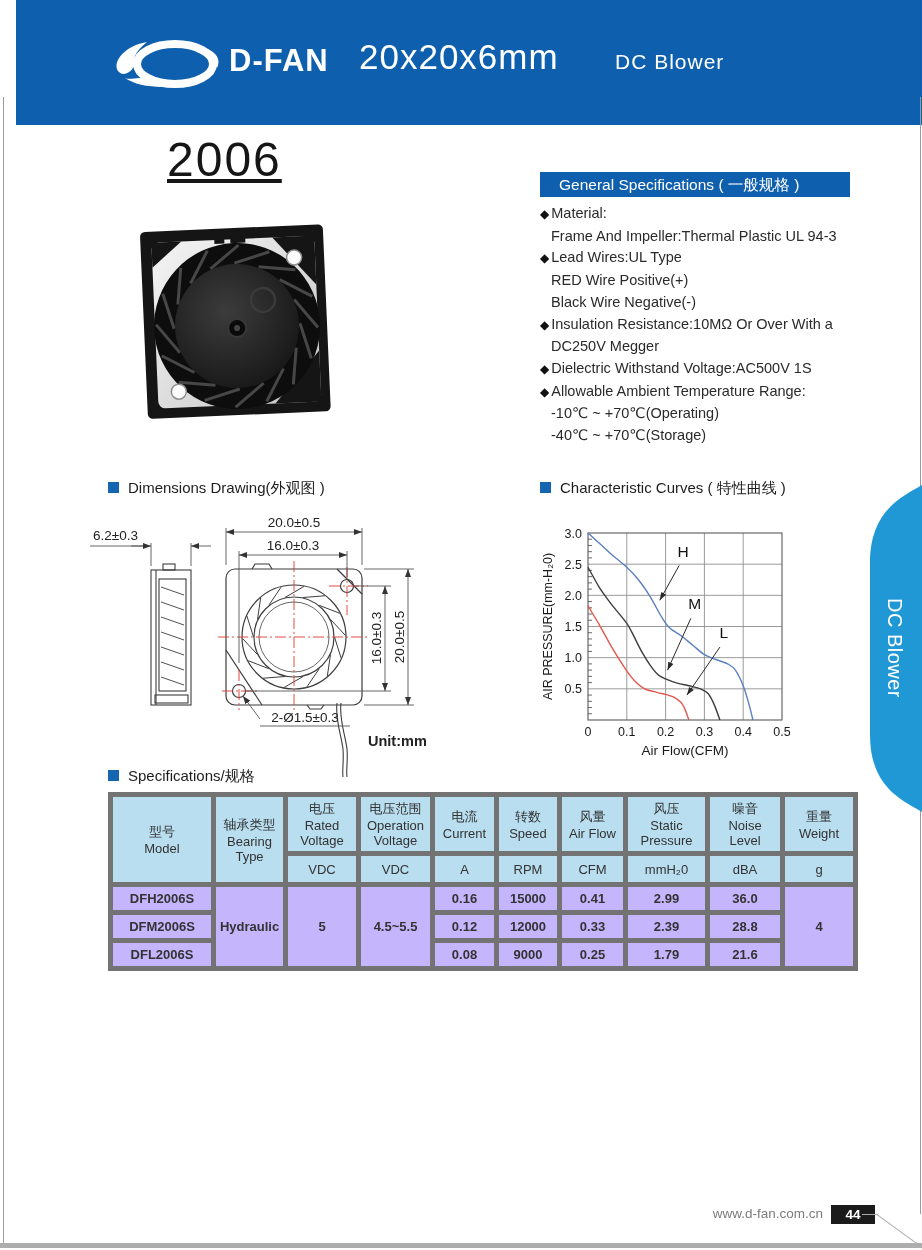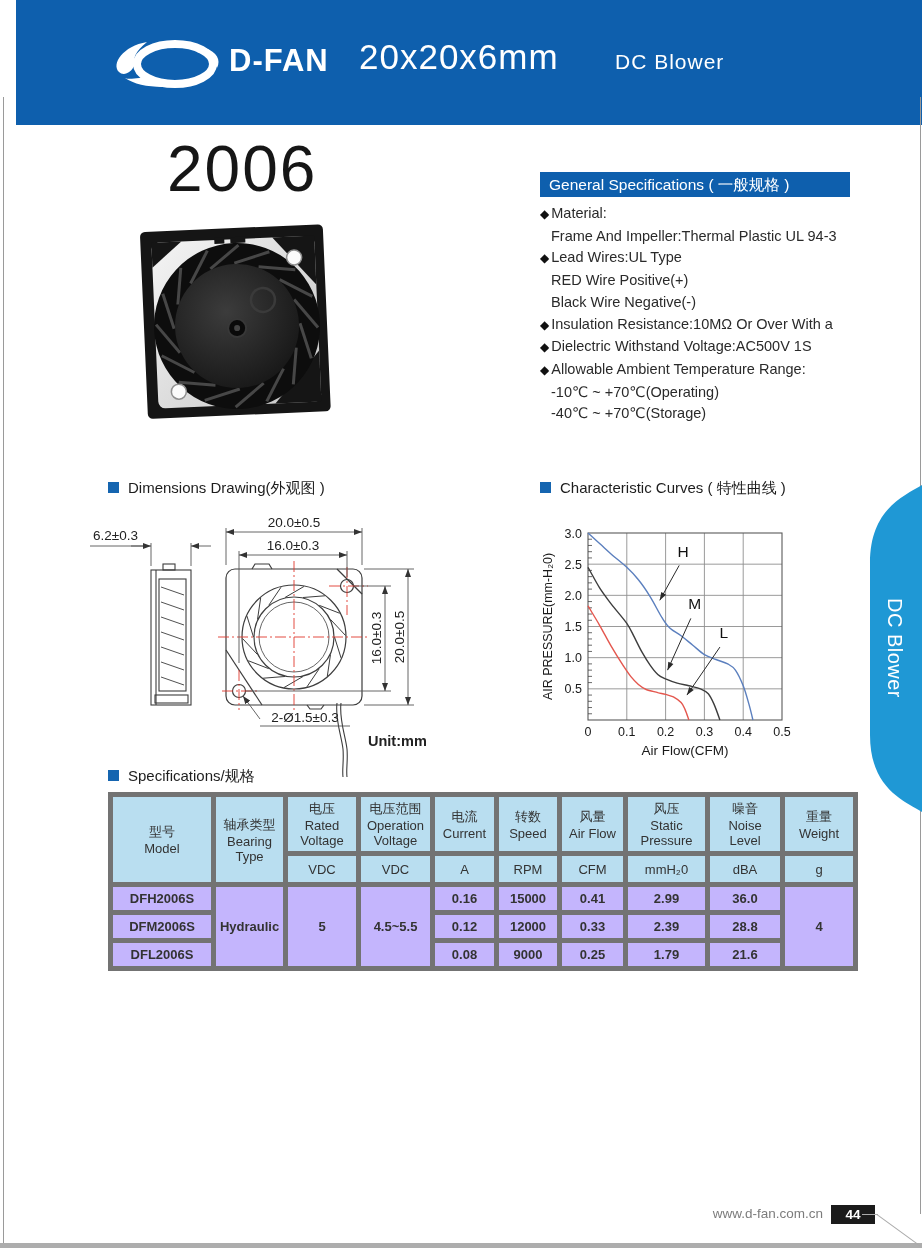--- a/index.html
+++ b/index.html
@@ -11,25 +11,25 @@
   .topbar{position:absolute;left:16px;top:0;width:922px;height:125px;background:#0e5fad;}
   .brand{position:absolute;left:213px;top:43px;font-size:31px;font-weight:bold;color:#fff;letter-spacing:1px;}
   .size-label{position:absolute;left:343px;top:37px;font-size:35px;color:#fff;letter-spacing:1px;}
   .product-label{position:absolute;left:599px;top:50px;font-size:21px;color:#fff;letter-spacing:1px;}
 
   
   .border-left{position:absolute;left:3px;top:97px;width:1px;height:1149px;background:#9a9a9a;}
   .border-right{position:absolute;left:920px;top:97px;width:1px;height:1117px;background:#9a9a9a;}
   .bottom-bar{position:absolute;left:0;top:1243px;width:922px;height:5px;background:#adadad;}
 
-  .model-title{position:absolute;left:167px;top:132px;font-size:64px;color:#161616;letter-spacing:2px;}
+  .model-title{position:absolute;left:167px;top:132px;font-size:48px;color:#161616;letter-spacing:2px;text-decoration:underline;}
 
   
   .gs-bar{position:absolute;left:540px;top:172px;width:310px;height:25px;background:#0e5fad;
-          color:#fff;font-size:15.5px;line-height:25px;padding-left:9px;box-sizing:border-box;}
+          color:#fff;font-size:15.5px;line-height:25px;padding-left:19px;box-sizing:border-box;}
   .gs-list{position:absolute;left:540px;top:203px;width:330px;font-size:14.5px;color:#2a2a2a;}
   .gs-line{line-height:21.7px;white-space:nowrap;}
   .gs-line .dia{font-size:12px;margin-right:2px;color:#111;}
   .gs-line.cont{padding-left:11px;}
 
   
   .sec-title{position:absolute;font-size:15px;color:#1d1d1d;}
   .sec-title .sq{display:inline-block;width:11px;height:11px;background:#1565b0;margin-right:9px;}
 
   
@@ -130,20 +130,21 @@
   </svg>
 
   <div class="gs-bar">General Specifications ( 一般规格 )</div>
   <div class="gs-list" id="gs-list">
       <div class="gs-line"><span class="dia">◆</span>Material:</div>
       <div class="gs-line cont">Frame And Impeller:Thermal Plastic UL 94-3</div>
       <div class="gs-line"><span class="dia">◆</span>Lead Wires:UL Type</div>
       <div class="gs-line cont">RED Wire Positive(+)</div>
       <div class="gs-line cont">Black Wire Negative(-)</div>
       <div class="gs-line"><span class="dia">◆</span>Insulation Resistance:10MΩ Or Over With a</div>
+      <div class="gs-line cont">DC250V Megger</div>
       <div class="gs-line"><span class="dia">◆</span>Dielectric Withstand Voltage:AC500V 1S</div>
       <div class="gs-line"><span class="dia">◆</span>Allowable Ambient Temperature Range:</div>
       <div class="gs-line cont">-10℃ ~ +70℃(Operating)</div>
       <div class="gs-line cont">-40℃ ~ +70℃(Storage)</div>
     </div>
 
   <div class="sec-title" style="left:108px;top:479px;">
     <span class="sq"></span><span>Dimensions Drawing(外观图 )</span>
   </div>
   <div class="sec-title" style="left:540px;top:479px;">

